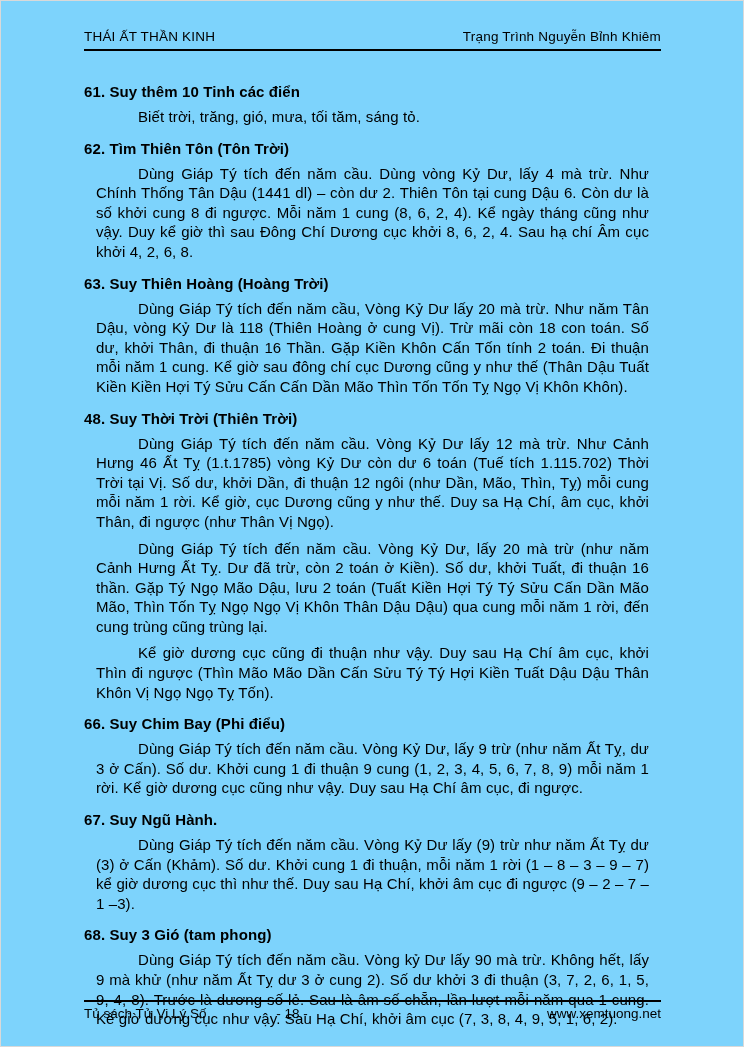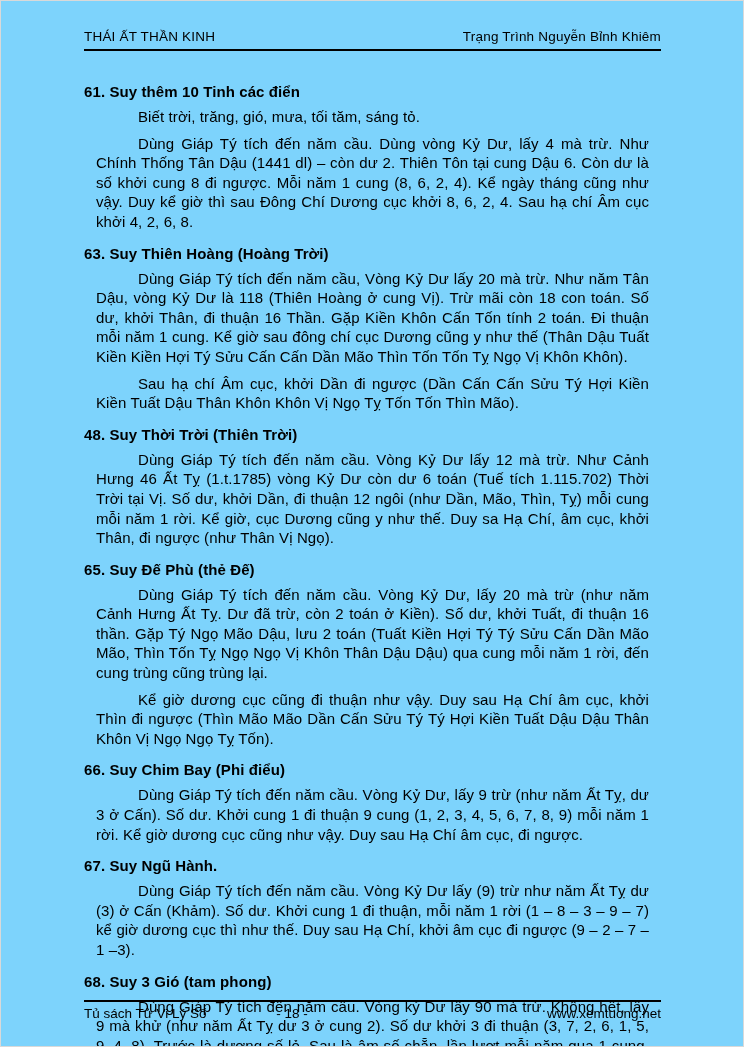--- a/index.html
+++ b/index.html
@@ -88,36 +88,35 @@
   </div>
 
   <main class="content">
 
     <section>
       <h2>61. Suy thêm 10 Tinh các điển</h2>
       <p>Biết trời, trăng, gió, mưa, tối tăm, sáng tỏ.</p>
     </section>
 
     <section>
+      <h2>62. Tìm Thiên Tôn (Tôn Trời)</h2>
       <p>Dùng Giáp Tý tích đến năm cầu. Dùng vòng Kỷ Dư, lấy 4 mà trừ. Như Chính Thống Tân Dậu (1441 dl) – còn dư 2. Thiên Tôn tại cung Dậu 6. Còn dư là số khởi cung 8 đi ngược. Mỗi năm 1 cung (8, 6, 2, 4). Kể ngày tháng cũng như vậy. Duy kể giờ thì sau Đông Chí Dương cục khởi 8, 6, 2, 4. Sau hạ chí Âm cục khởi 4, 2, 6, 8.</p>
     </section>
 
     <section>
       <h2>63. Suy Thiên Hoàng (Hoàng Trời)</h2>
       <p>Dùng Giáp Tý tích đến năm cầu, Vòng Kỷ Dư lấy 20 mà trừ. Như năm Tân Dậu, vòng Kỷ Dư là 118 (Thiên Hoàng ở cung Vị). Trừ mãi còn 18 con toán. Số dư, khởi Thân, đi thuận 16 Thần. Gặp Kiền Khôn Cấn Tốn tính 2 toán. Đi thuận mỗi năm 1 cung. Kể giờ sau đông chí cục Dương cũng y như thế (Thân Dậu Tuất Kiền Kiền Hợi Tý Sửu Cấn Cấn Dần Mão Thìn Tốn Tốn Tỵ Ngọ Vị Khôn Khôn).</p>
-      <p>Sau hạ chí Âm cục, khởi Dần đi ngược (Dần Cấn Cấn Sửu Tý Hợi Kiền Kiền Tuất Dậu Thân Khôn Khôn Vị Ngọ Tỵ Tốn Tốn Thìn Mão).</p>
     </section>
 
     <section>
       <h2>48. Suy Thời Trời (Thiên Trời)</h2>
       <p>Dùng Giáp Tý tích đến năm cầu. Vòng Kỷ Dư lấy 12 mà trừ. Như Cảnh Hưng 46 Ất Tỵ (1.t.1785) vòng Kỷ Dư còn dư 6 toán (Tuế tích 1.115.702) Thời Trời tại Vị. Số dư, khởi Dần, đi thuận 12 ngôi (như Dần, Mão, Thìn, Tỵ) mỗi cung mỗi năm 1 rời. Kể giờ, cục Dương cũng y như thế. Duy sa Hạ Chí, âm cục, khởi Thân, đi ngược (như Thân Vị Ngọ).</p>
     </section>
 
     <section>
-      <h2>65. Suy Đế Phù (thẻ Đế)</h2>
       <p>Dùng Giáp Tý tích đến năm cầu. Vòng Kỷ Dư, lấy 20 mà trừ (như năm Cảnh Hưng Ất Tỵ. Dư đã trừ, còn 2 toán ở Kiền). Số dư, khởi Tuất, đi thuận 16 thần. Gặp Tý Ngọ Mão Dậu, lưu 2 toán (Tuất Kiền Hợi Tý Tý Sửu Cấn Dần Mão Mão, Thìn Tốn Tỵ Ngọ Ngọ Vị Khôn Thân Dậu Dậu) qua cung mỗi năm 1 rời, đến cung trùng cũng trùng lại.</p>
       <p>Kể giờ dương cục cũng đi thuận như vậy. Duy sau Hạ Chí âm cục, khởi Thìn đi ngược (Thìn Mão Mão Dần Cấn Sửu Tý Tý Hợi Kiền Tuất Dậu Dậu Thân Khôn Vị Ngọ Ngọ Tỵ Tốn).</p>
     </section>
 
     <section>
       <h2>66. Suy Chim Bay (Phi điểu)</h2>
       <p>Dùng Giáp Tý tích đến năm cầu. Vòng Kỷ Dư, lấy 9 trừ (như năm Ất Tỵ, dư 3 ở Cấn). Số dư. Khởi cung 1 đi thuận 9 cung (1, 2, 3, 4, 5, 6, 7, 8, 9) mỗi năm 1 rời. Kể giờ dương cục cũng như vậy. Duy sau Hạ Chí âm cục, đi ngược.</p>
     </section>
 
     <section>

